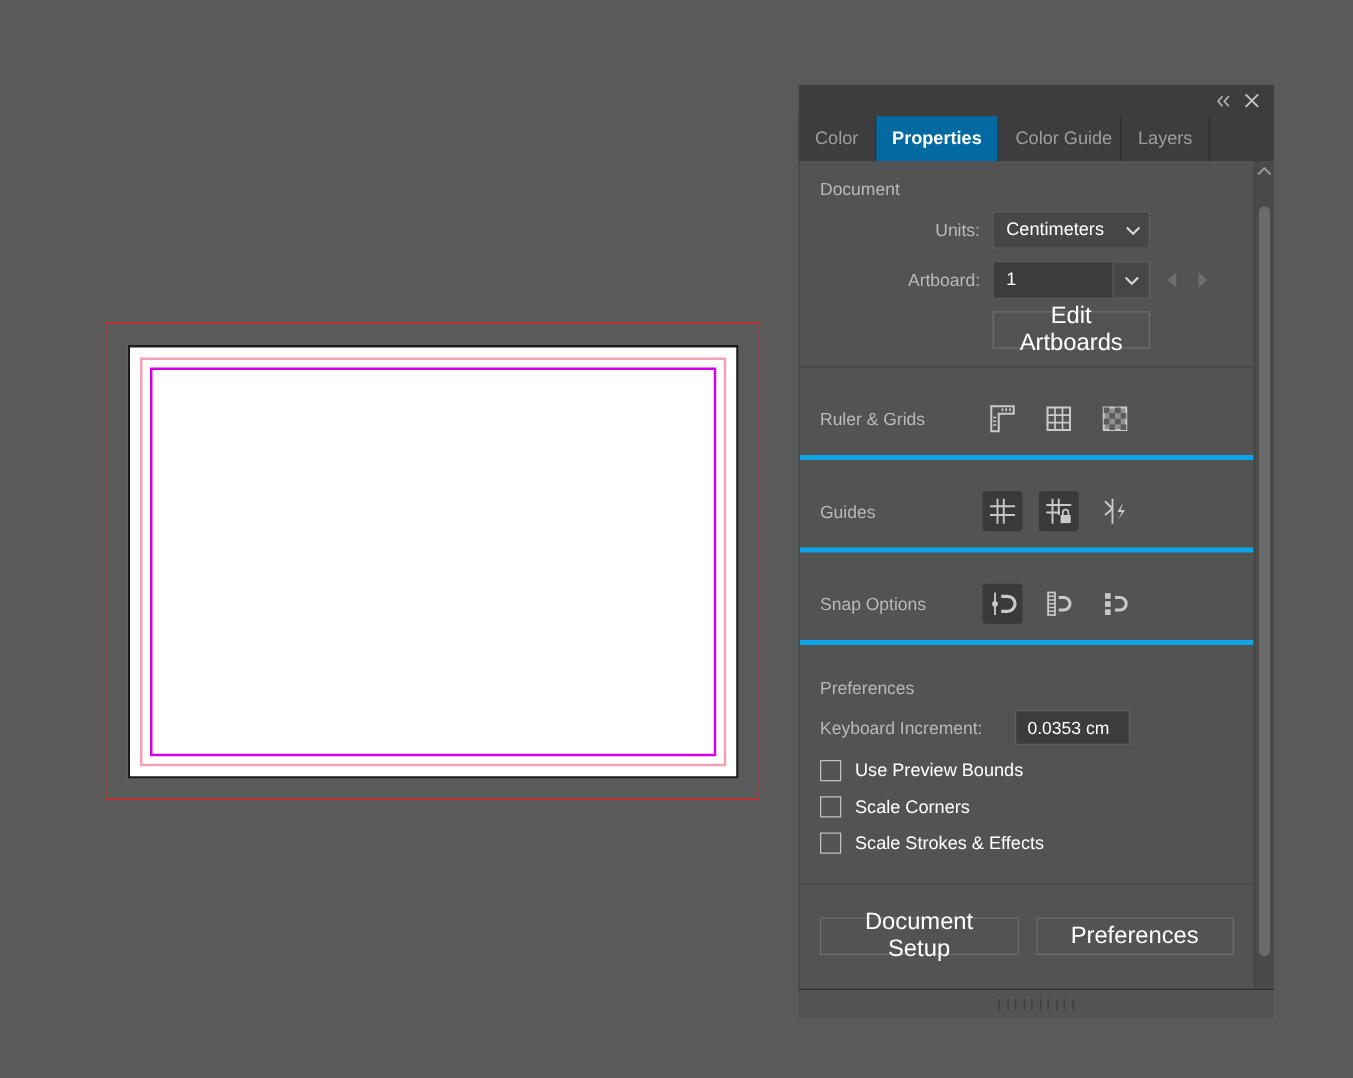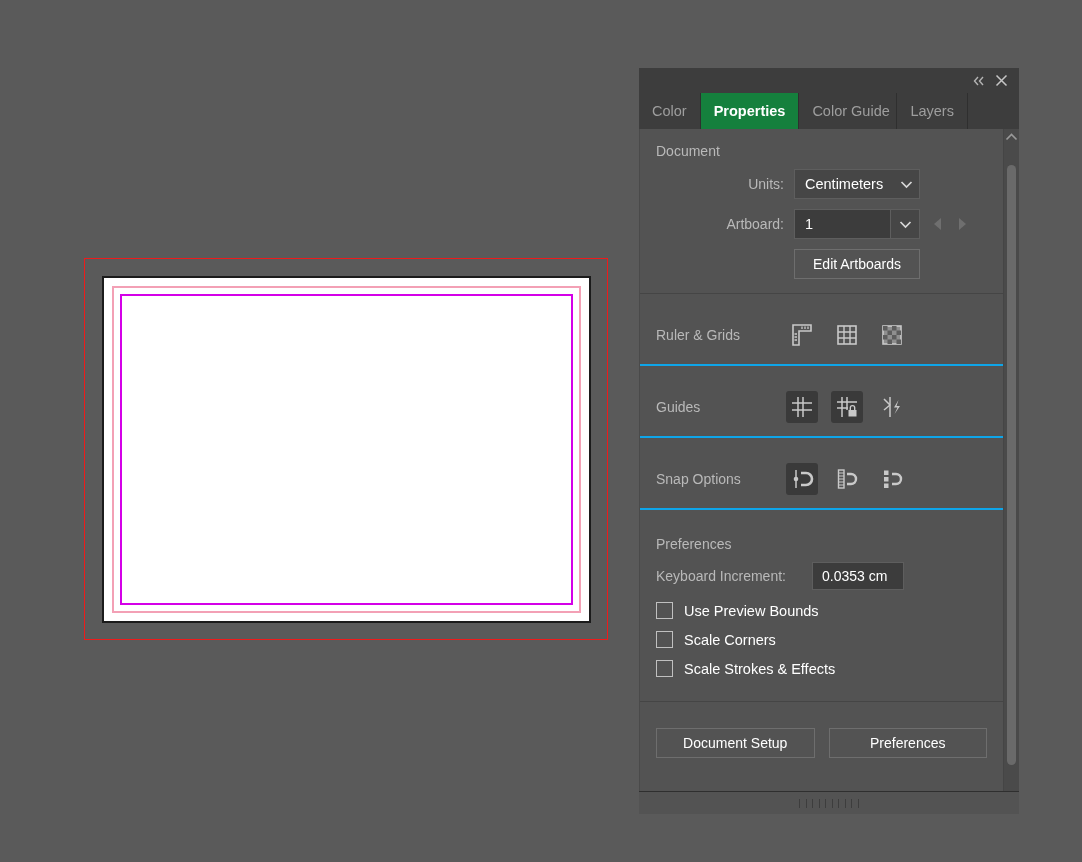--- a/index.html
+++ b/index.html
@@ -91,21 +91,21 @@
     color: #9e9e9e;
     background: #3d3d3d;
     border-right: 1px solid #2f2f2f;
     white-space: nowrap;
     overflow: hidden;
     box-sizing: border-box;
     text-align: center;
   }
   .tab.tab-narrow { max-width: 98px; }
   .tab.active {
-    background: #15803d;
+    background: #0369a1;
     color: #ffffff;
     font-weight: bold;
   }
   .tab-filler {
     flex: 1;
     background: #3d3d3d;
     border-right: none;
   }
 
   #panel-body {
@@ -185,41 +185,41 @@
     align-items: center;
     margin-left: 12px;
     gap: 14px;
   }
   .nav-arrow { width: 11px; height: 14px; }
 
   .btn {
     background: #535353;
     border: 1px solid #6e6e6e;
     color: #ffffff;
-    font-size: 14px;
+    font-size: 19px;
     height: 30px;
     padding: 0 14px;
     box-sizing: border-box;
     display: inline-flex;
     align-items: center;
     justify-content: center;
     font-family: "Liberation Sans", sans-serif;
   }
   #edit-artboards-row {
     display: flex;
     margin-bottom: 2px;
   }
   #edit-artboards-row .btn { margin-left: 138px; width: 126px; }
 
   
   .icon-row {
     display: flex;
     align-items: center;
     padding: 13px 16px;
-    border-bottom: 2px solid #0ea5e9;
+    border-bottom: 4px solid #0ea5e9;
     flex: none;
   }
   .icon-row .row-label {
     font-size: 14px;
     color: #b9b9b9;
     width: 130px;
     flex: none;
   }
   .icon-btn {
     width: 32px; height: 32px;

